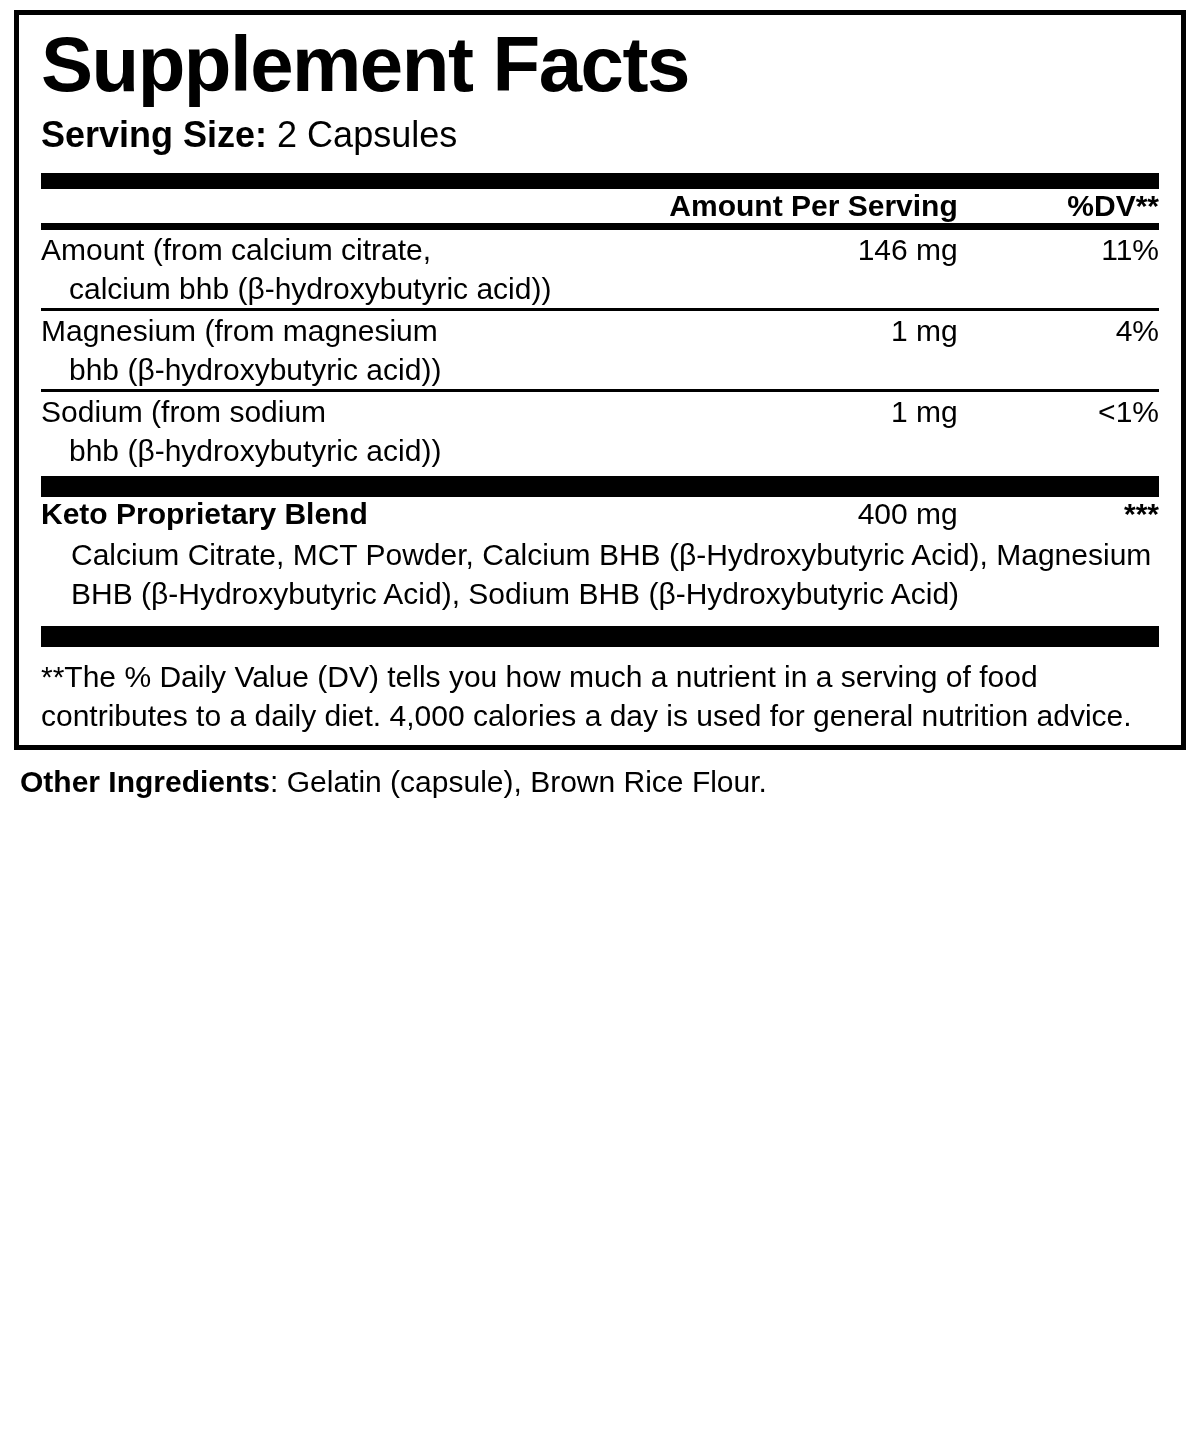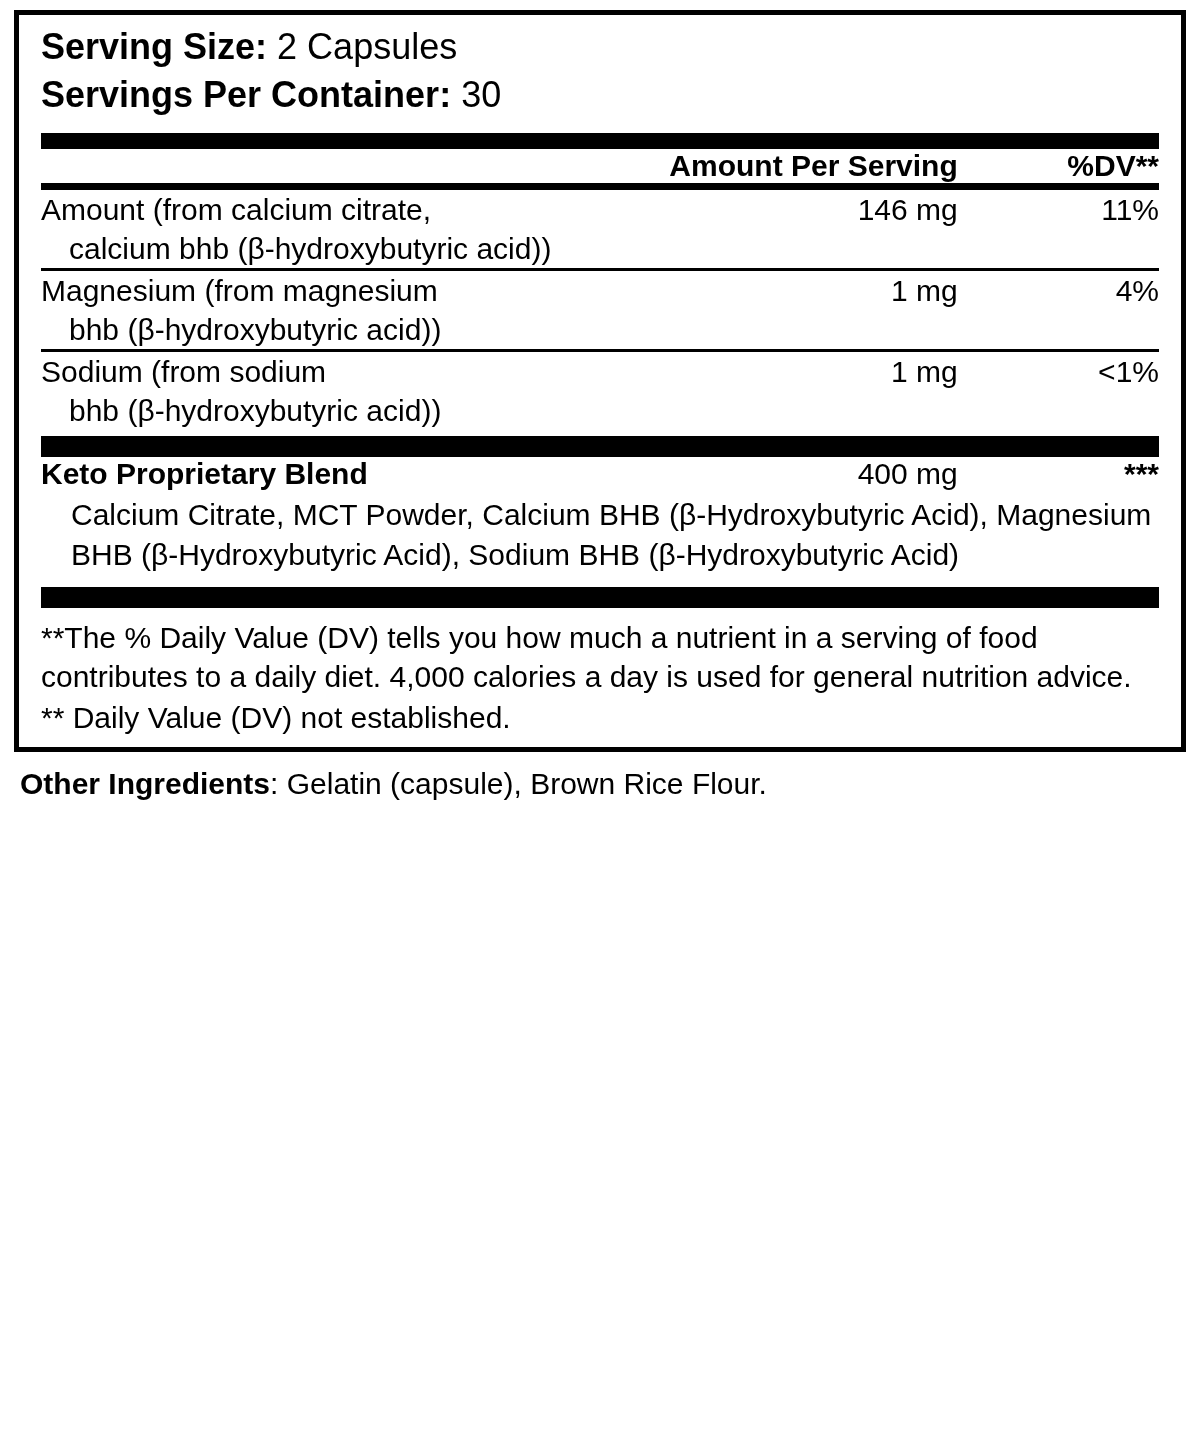--- a/index.html
+++ b/index.html
@@ -161,28 +161,25 @@
   }
   .other b { font-weight: bold; }
 </style>
 </head>
 <body>
 
 <div class="panel">
 
   <div class="facts-box">
 
+    <div class="title">Supplement Facts</div>
 
     <div class="serving-line">
       <b>Serving Size:</b>
       <span>2 Capsules</span>
-    </div>
-    <div class="serving-line">
-      <b>Servings Per Container:</b>
-      <span>30</span>
     </div>
 
     <div class="rule-thick"></div>
 
     <table class="facts">
       <tbody>
           <tr class="hdr-row">
         <td class="hdr-spacer"></td>
         <td class="col-amt">Amount Per Serving</td>
         <td class="col-dv">%DV**</td>
@@ -246,21 +243,20 @@
       </tr>
     </tbody>
       </table>
 
     <div class="blend-desc">Calcium Citrate, MCT Powder, Calcium BHB (β-Hydroxybutyric Acid), Magnesium BHB (β-Hydroxybutyric Acid), Sodium BHB (β-Hydroxybutyric Acid)</div>
 
     <div class="rule-block-bottom"></div>
 
     <div class="footnote">
       <p>**The % Daily Value (DV) tells you how much a nutrient in a serving of food contributes to a daily diet. 4,000 calories a day is used for general nutrition advice.</p>
-      <p>** Daily Value (DV) not established.</p>
     </div>
 
   </div>
 
   <div class="other">
     <b>Other Ingredients</b><span>: Gelatin (capsule), Brown Rice Flour.</span>
   </div>
 
 </div>
 

